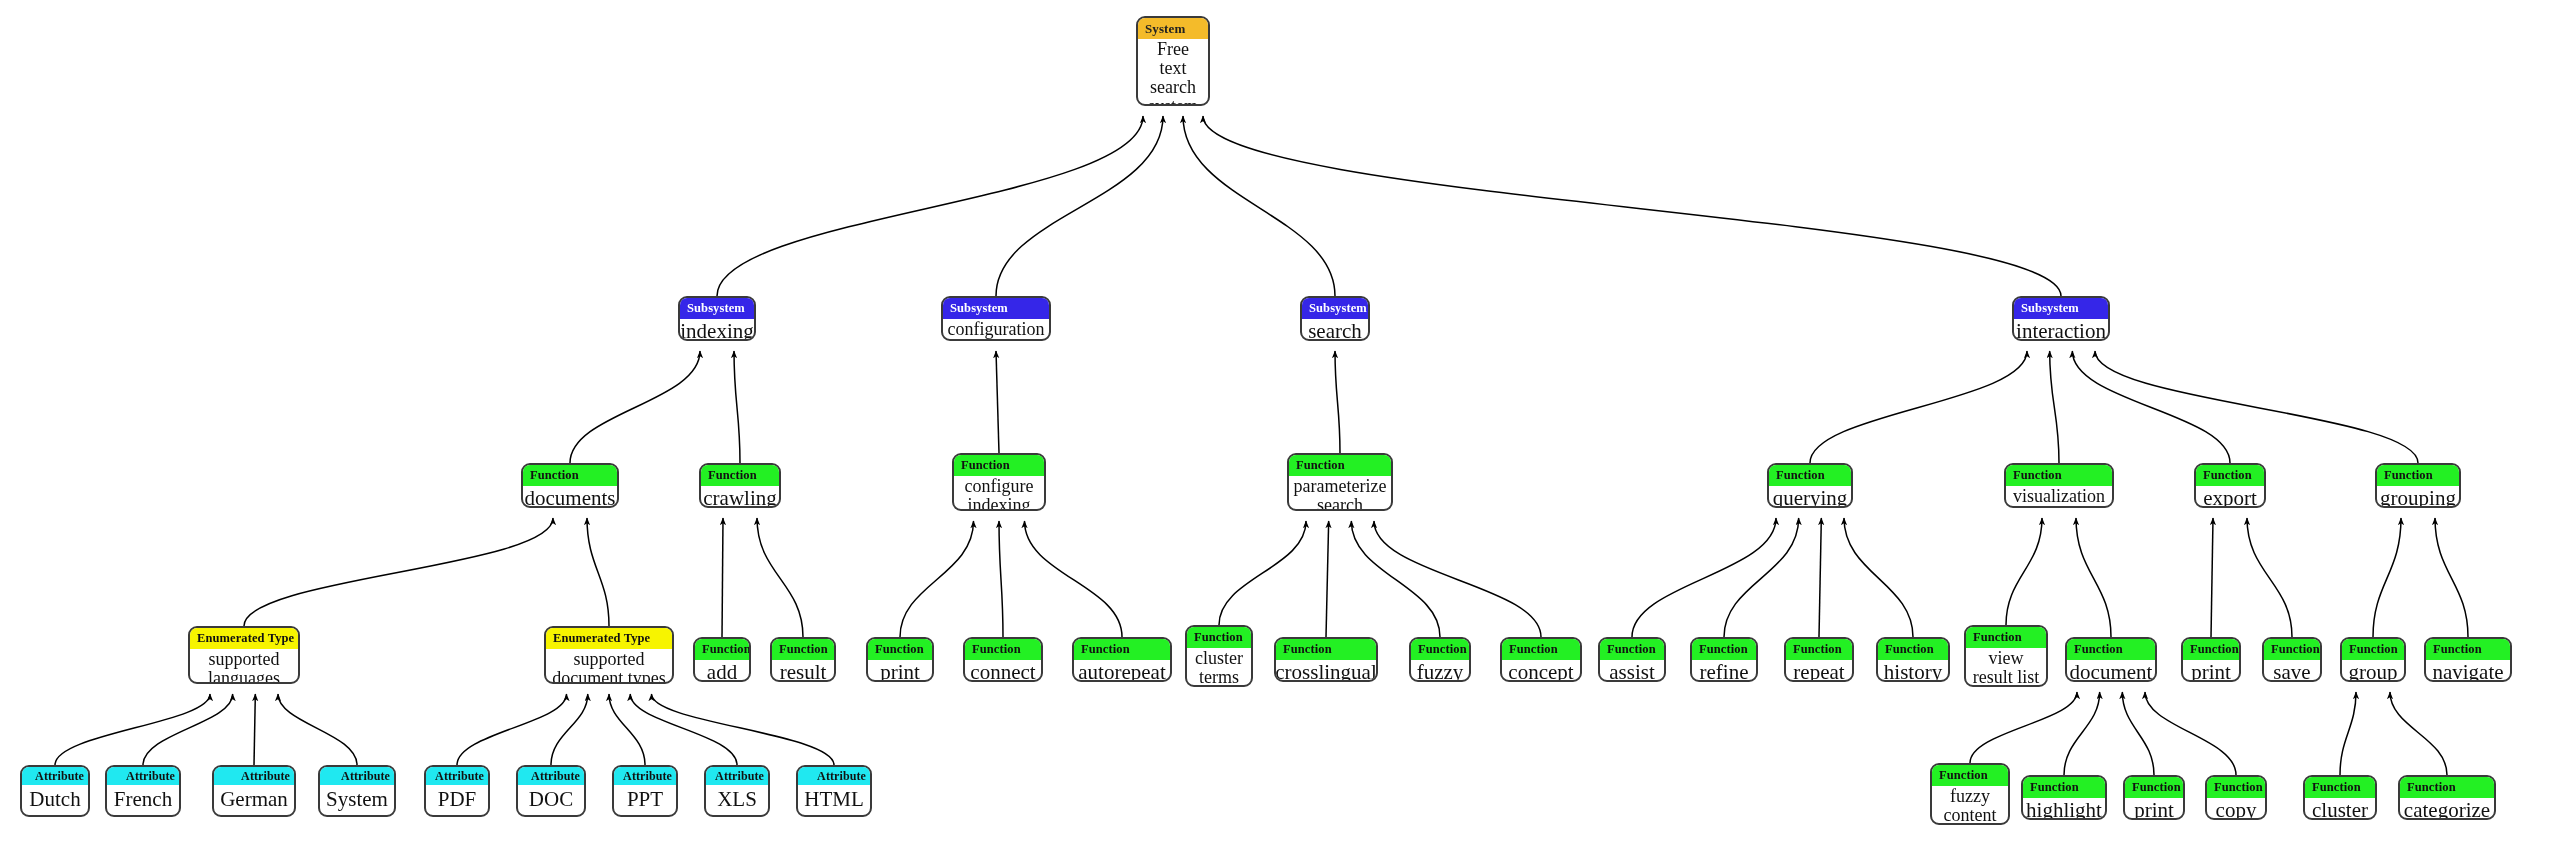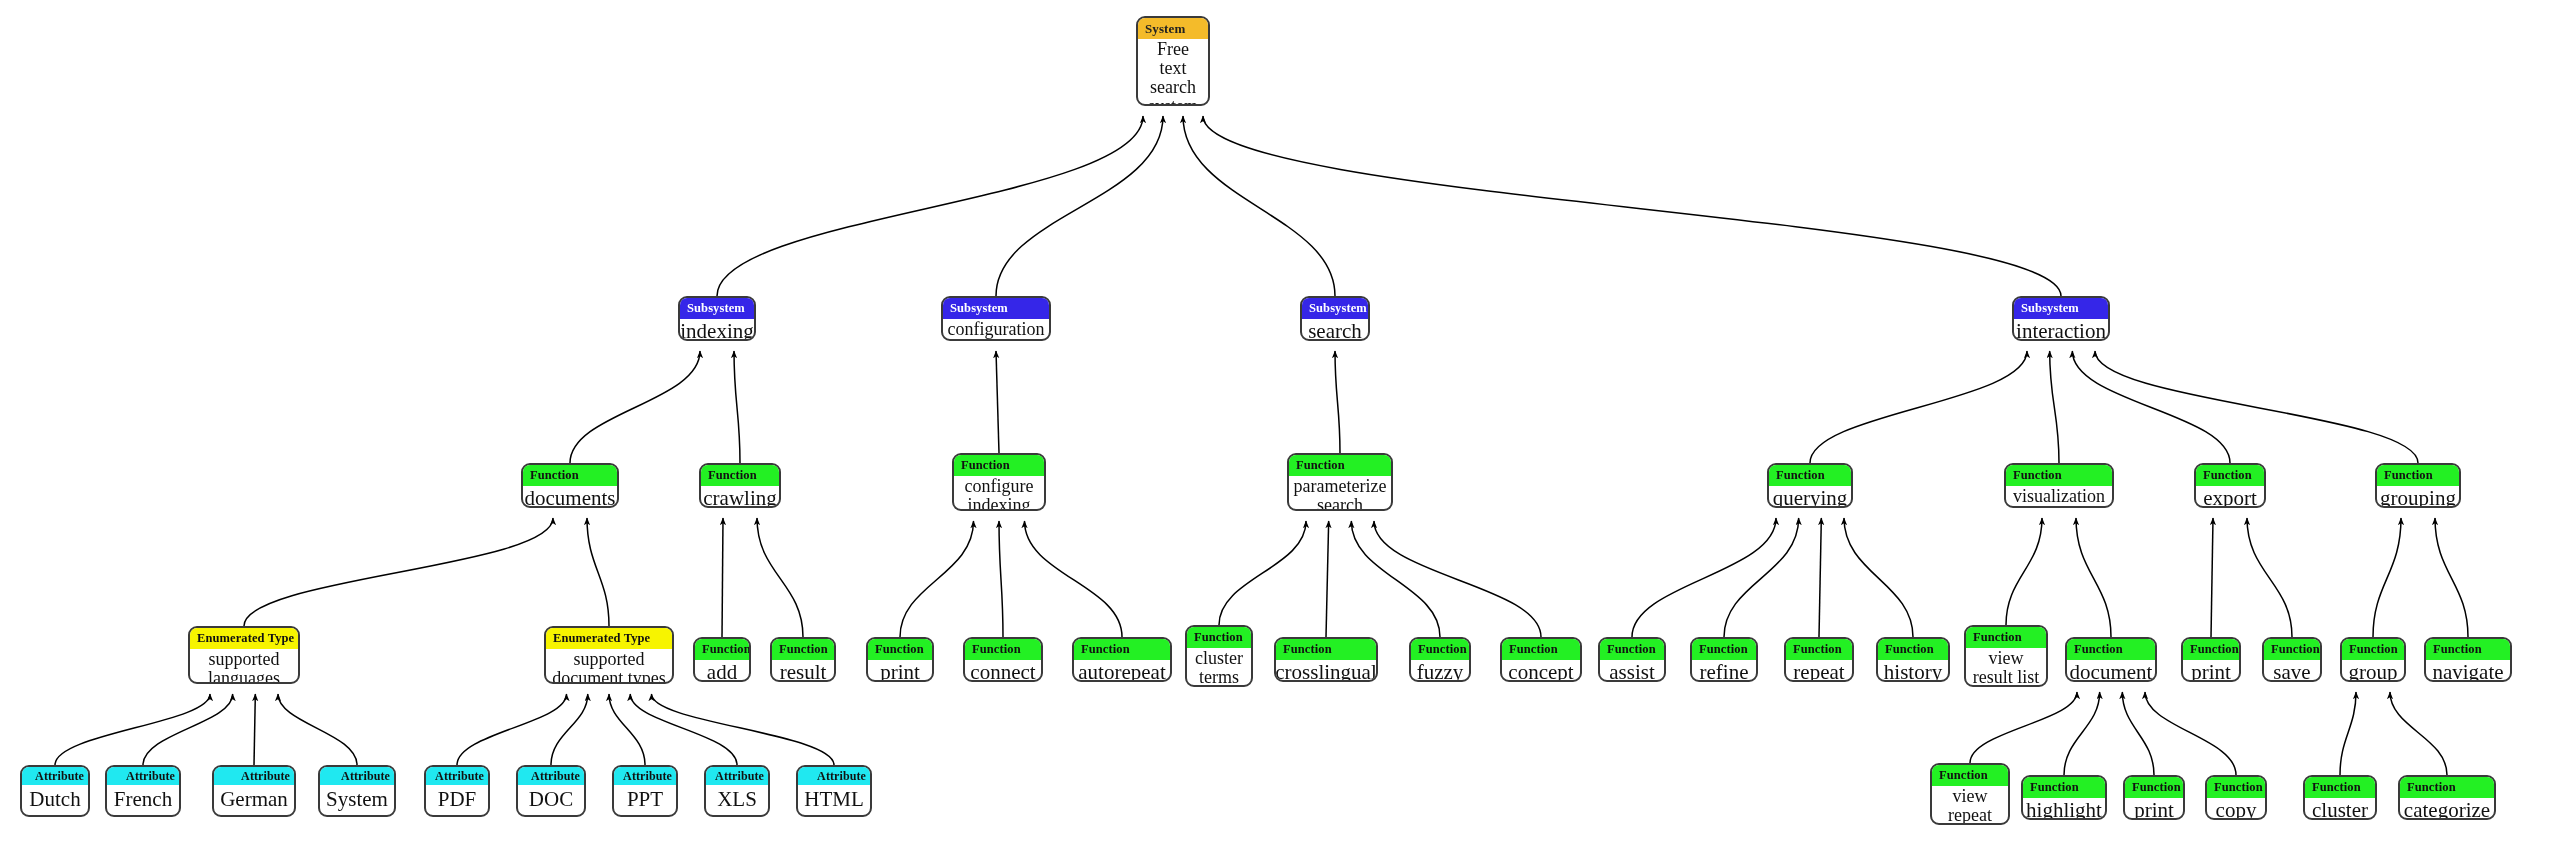--- a/index.html
+++ b/index.html
@@ -217,21 +217,21 @@
       <div class="node fn" style="left: 2340px; top: 637px; width: 66px; height: 45px;">
         <div class="hdr">Function</div>
         <div class="body">group</div>
       </div>
       <div class="node fn" style="left: 2424px; top: 637px; width: 88px; height: 45px;">
         <div class="hdr">Function</div>
         <div class="body">navigate</div>
       </div>
       <div class="node fn small" style="left: 1930px; top: 763px; width: 80px; height: 62px;">
         <div class="hdr">Function</div>
-        <div class="body">view repeat</div>
+        <div class="body">fuzzy content</div>
       </div>
       <div class="node fn" style="left: 2021px; top: 775px; width: 86px; height: 45px;">
         <div class="hdr">Function</div>
         <div class="body">highlight</div>
       </div>
       <div class="node fn" style="left: 2123px; top: 775px; width: 62px; height: 45px;">
         <div class="hdr">Function</div>
         <div class="body">print</div>
       </div>
       <div class="node fn" style="left: 2205px; top: 775px; width: 62px; height: 45px;">

